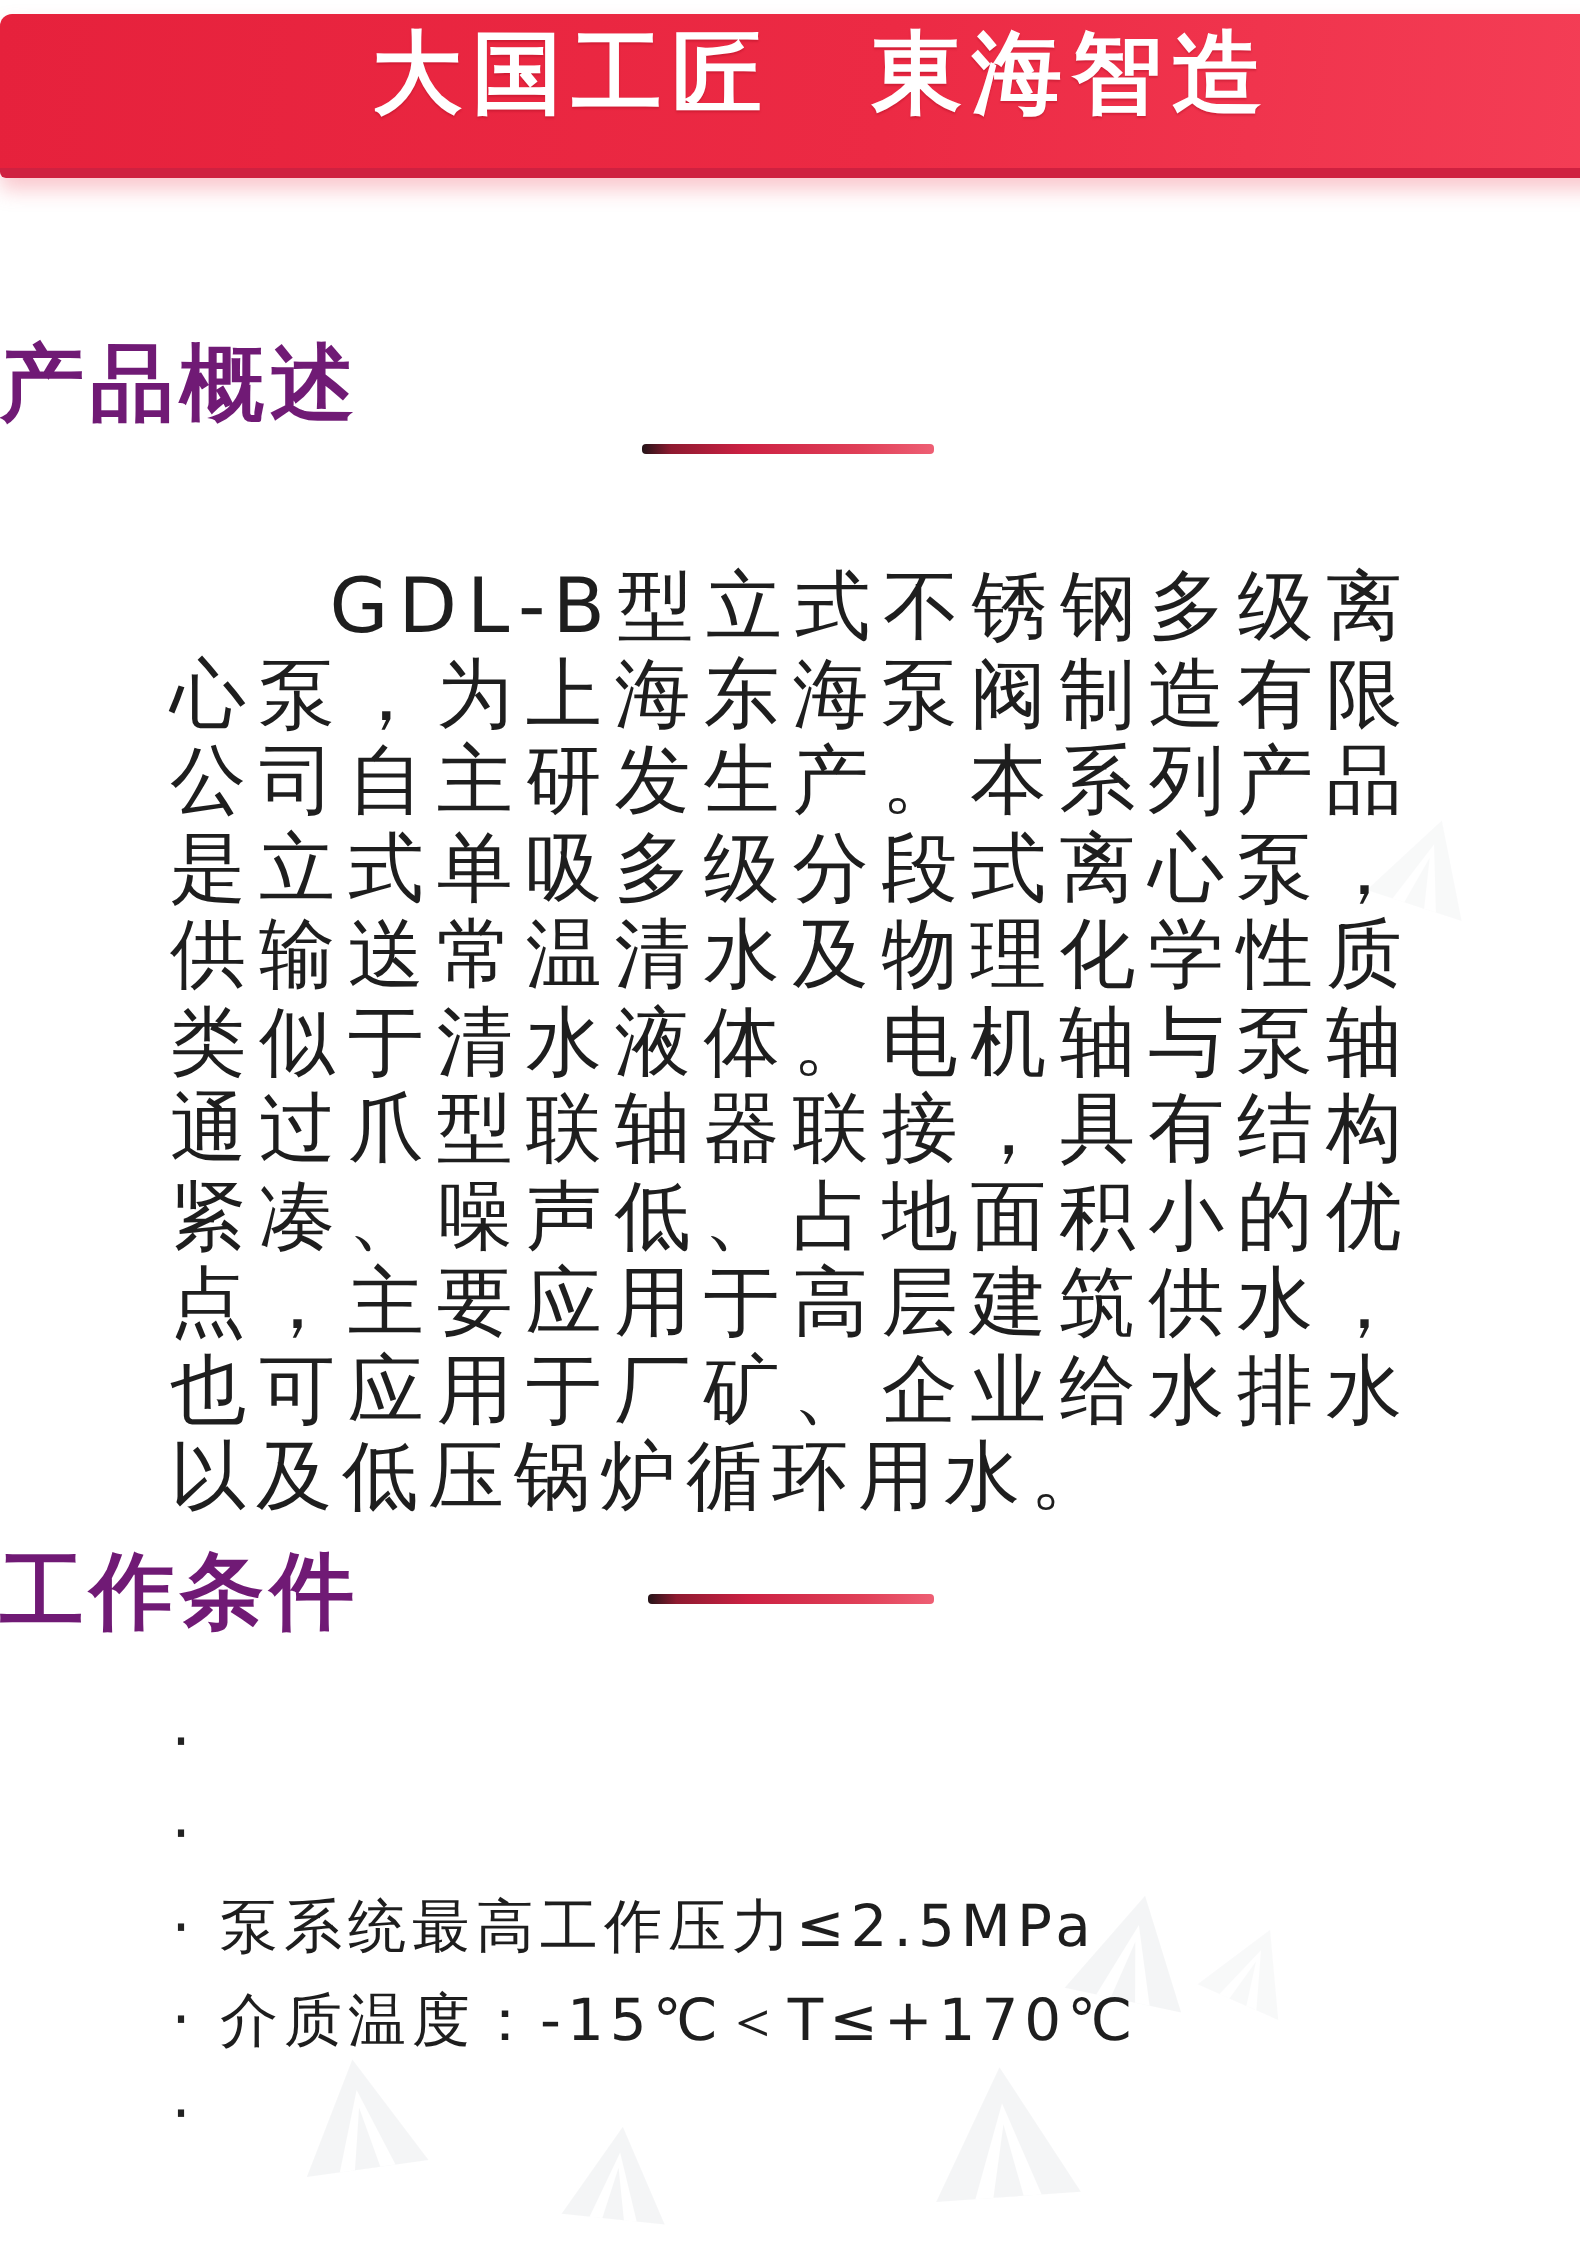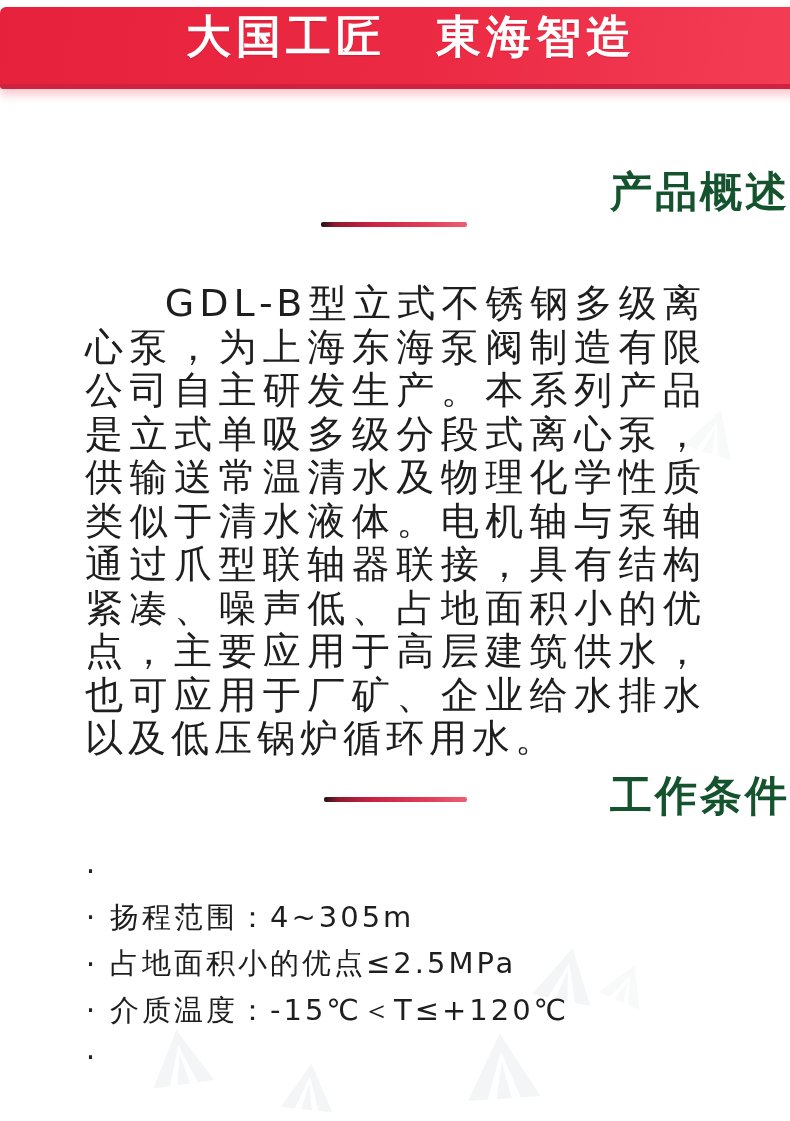--- a/index.html
+++ b/index.html
@@ -21,21 +21,21 @@
   }
   .banner-title{
     color:#ffffff;font-size:45px;font-weight:700;
     letter-spacing:5px;white-space:pre;
     text-shadow:0 1px 1px rgba(160,10,30,0.35);
   }
 
   
   .sec-title{
     position:absolute;left:0;width:790px;margin:0;
-    text-align:right;color:#14532d;
+    text-align:left;color:#701a75;
     font-size:42px;font-weight:700;letter-spacing:3px;white-space:pre;
   }
   .sec-title.overview{top:164px;}
   .sec-title.conditions{top:768px;}
   .underline{
     position:absolute;height:5px;border-radius:2px;
     background:linear-gradient(90deg,#241418 0%,#8e1a30 10%,#cc2143 35%,#e04058 75%,#ee5f74 100%);
   }
   .underline.u1{top:222px;left:321px;width:146px;}
   .underline.u2{top:797px;left:324px;width:143px;}
@@ -84,29 +84,28 @@
 <section>
   <h2 class="sec-title conditions">工作条件</h2>
   <div class="underline u2"></div>
 
   <ul class="spec-list">
     <li>
       <span class="dot">·</span>
     </li>
     <li>
       <span class="dot">·</span>
-      <span>扬程范围：4~305m</span>
     </li>
     <li>
       <span class="dot">·</span>
-      <span>占地面积小的优点≤2.5MPa</span>
+      <span>泵系统最高工作压力≤2.5MPa</span>
     </li>
     <li>
       <span class="dot">·</span>
-      <span>介质温度：-15℃＜T≤+120℃</span>
+      <span>介质温度：-15℃＜T≤+170℃</span>
     </li>
     <li>
       <span class="dot">·</span>
     </li>
   </ul>
 </section>
 
 <div class="wm" style="left:148px;top:1028px;transform:rotate(-8deg);">
   <svg width="64" height="58" viewBox="0 0 100 90">
     <polygon points="50,2 98,88 2,88" fill="#5a6675"></polygon>

